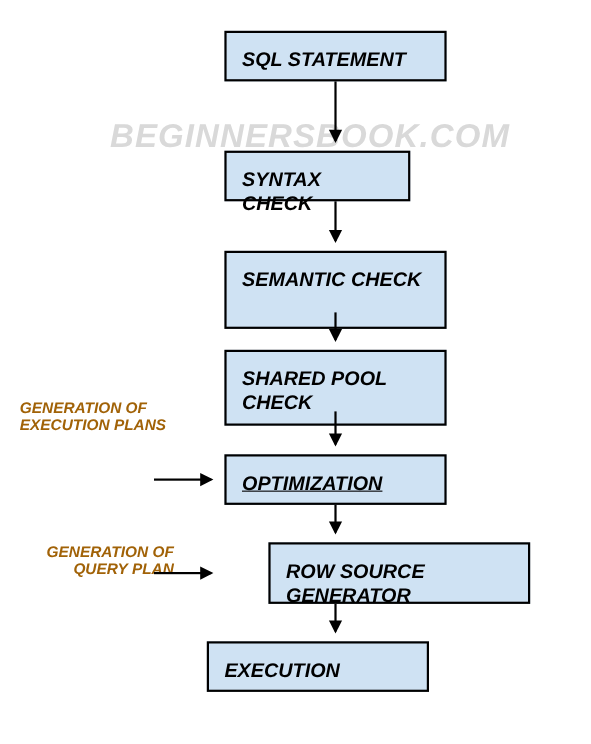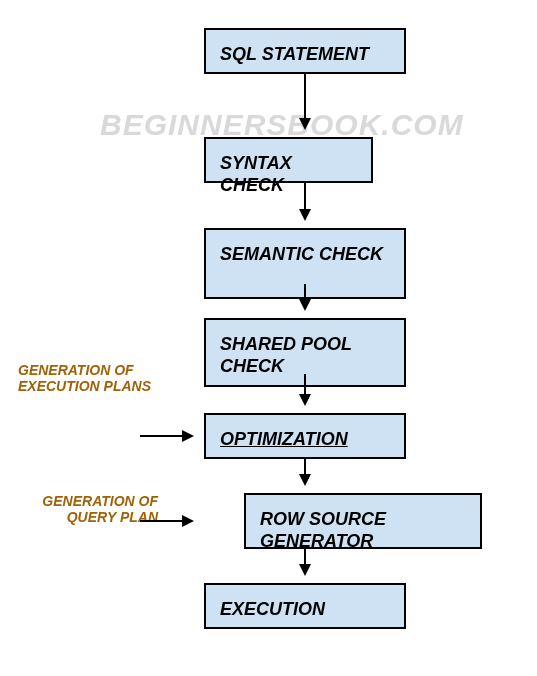--- a/index.html
+++ b/index.html
@@ -105,15 +105,15 @@
 <div class="arrow-right" style="left:140px; top:435px; width:52px;"></div>
 
 <div class="box" style="left:204px; top:493px; width:238px; height:56px;margin-left:40px;">
   <span>ROW SOURCE GENERATOR</span>
 </div>
 <div class="arrow-down" style="left:304px; top:549px; height:25px;"></div>
 
 <div class="side-label" style="left:18px; top:493px;text-align:right;">GENERATION OF QUERY PLAN</div>
 <div class="arrow-right" style="left:140px; top:520px; width:52px;"></div>
 
-<div class="box" style="left:204px; top:583px; width:202px; height:46px;">
+<div class="box" style="left:188px; top:583px; width:202px; height:46px;">
   <span>EXECUTION</span>
 </div>
 
 </body></html>

